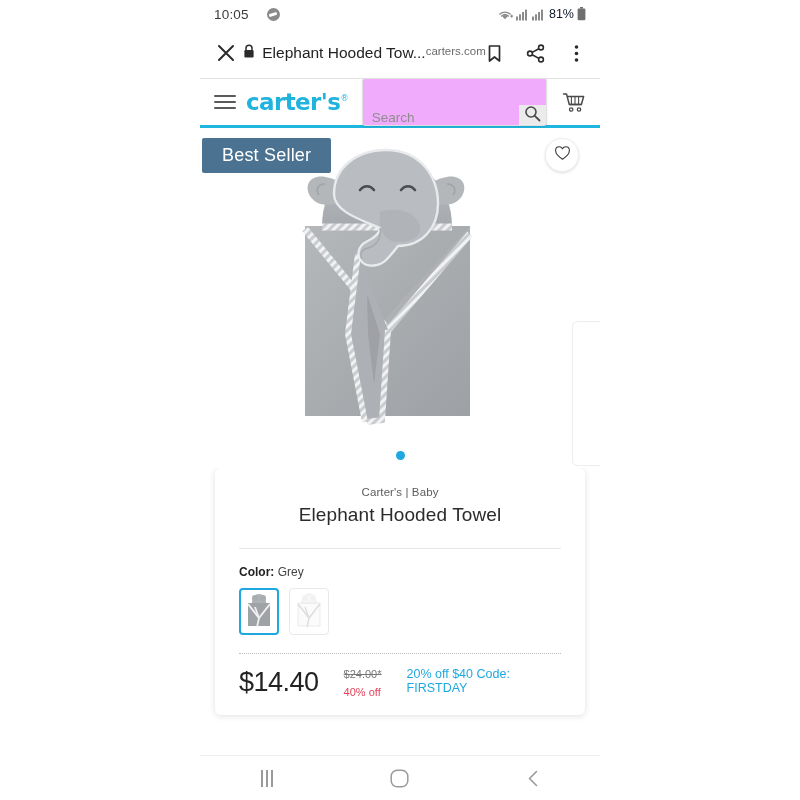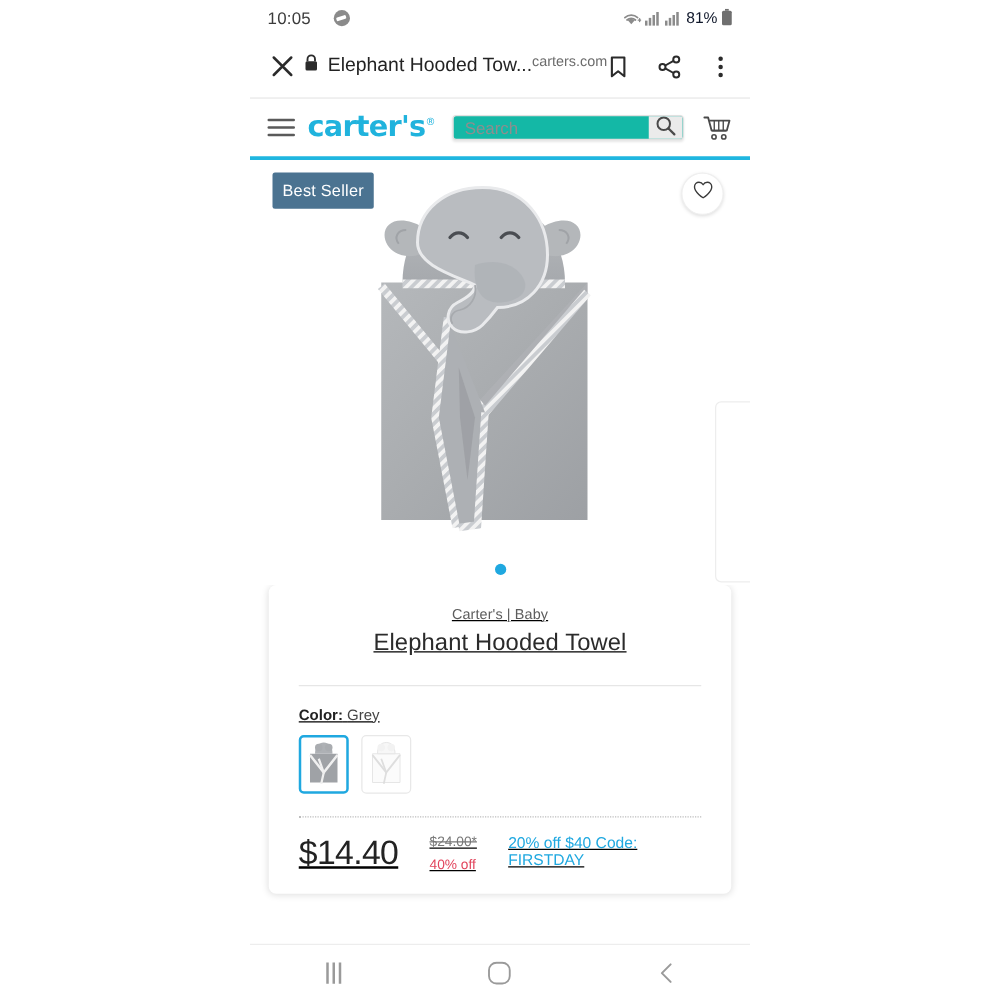--- a/index.html
+++ b/index.html
@@ -85,23 +85,23 @@
     margin: 4px 0;
   }
   .logo {
     font-family: "DejaVu Sans", sans-serif;
     font-size: 23px; font-weight: 700; color: #20b3dd;
     letter-spacing: -0.6px; flex: none; cursor: pointer;
     margin-left: 2px;
   }
   .logo sup { font-size: 8px; vertical-align: super; font-weight: 400; }
   .searchbox {
-    flex: 1 1 auto; height: 20px; min-width: 0;
-    background: #14b8a6; border: 1px solid #e0e0e0; border-radius: 3px;
-    display: flex; align-items: center; overflow: hidden;
+    flex: 1 1 auto; height: 48px; min-width: 0;
+    background: #f0abfc; border: 1px solid #e0e0e0; border-radius: 3px;
+    display: flex; align-items: flex-end; overflow: hidden;
     box-shadow: 0 1px 2px rgba(0,0,0,.10);
     margin-left: 6px;
   }
   .searchbox input {
     flex: 1 1 auto; min-width: 0; border: 0; outline: none;
     padding: 0 9px; font-size: 13.5px; color: #444;
     font-family: "Liberation Sans", sans-serif; background: transparent;
   }
   .searchbox input::placeholder { color: #8e8e8e; }
   .search-btn {
@@ -111,23 +111,23 @@
   .cart { width: 25px; height: 25px; flex: none; cursor: pointer; margin-left: 6px; }
 
   .progress { height: 2.5px; background: #1fb6e0; width: 100%; }
 
   
   .gallery {
     position: relative; height: 340px; background: #ffffff;
     overflow: hidden;
   }
   .badge {
-    position: absolute; left: 18px; top: 10px; z-index: 5;
+    position: absolute; left: 2px; top: 10px; z-index: 5;
     background: #4b7391; color: #fff;
-    font-size: 13px; padding: 7px 8px;
+    font-size: 18px; padding: 7px 20px;
     border-radius: 2px; letter-spacing: .2px;
   }
   .wish {
     position: absolute; right: 21px; top: 10px; z-index: 5;
     width: 34px; height: 34px; border-radius: 50%;
     background: #fff; border: 1px solid #efefef;
     box-shadow: 0 1px 3px rgba(0,0,0,.13);
     display: flex; align-items: center; justify-content: center; cursor: pointer;
   }
   .nextcard {
@@ -137,21 +137,21 @@
   }
   .product-img { position: absolute; left: 50%; top: 6px; transform: translateX(-50%); }
 
   .dots {
     position: absolute; left: 0; right: 0; bottom: 8px;
     display: flex; justify-content: center; gap: 7px;
   }
   .dot { width: 9px; height: 9px; border-radius: 50%; background: #1fa8e0; cursor: pointer; }
 
   
-  .cardwrap { padding: 0 15px; text-decoration: underline; }
+  .cardwrap { padding: 0 15px; }
   .card {
     background: #fff; border-radius: 6px;
     box-shadow: 0 1px 6px rgba(0,0,0,.13);
     padding: 18px 24px 14px 24px;
   }
   .brandline {
     text-align: center; font-size: 11.5px; color: #5c5c5c; letter-spacing: .1px;
   }
   .ptitle {
     text-align: center; font-size: 19px; color: #2b2b2b;

